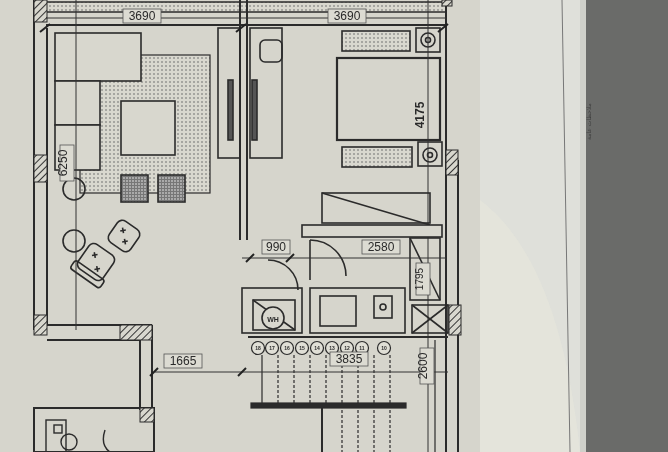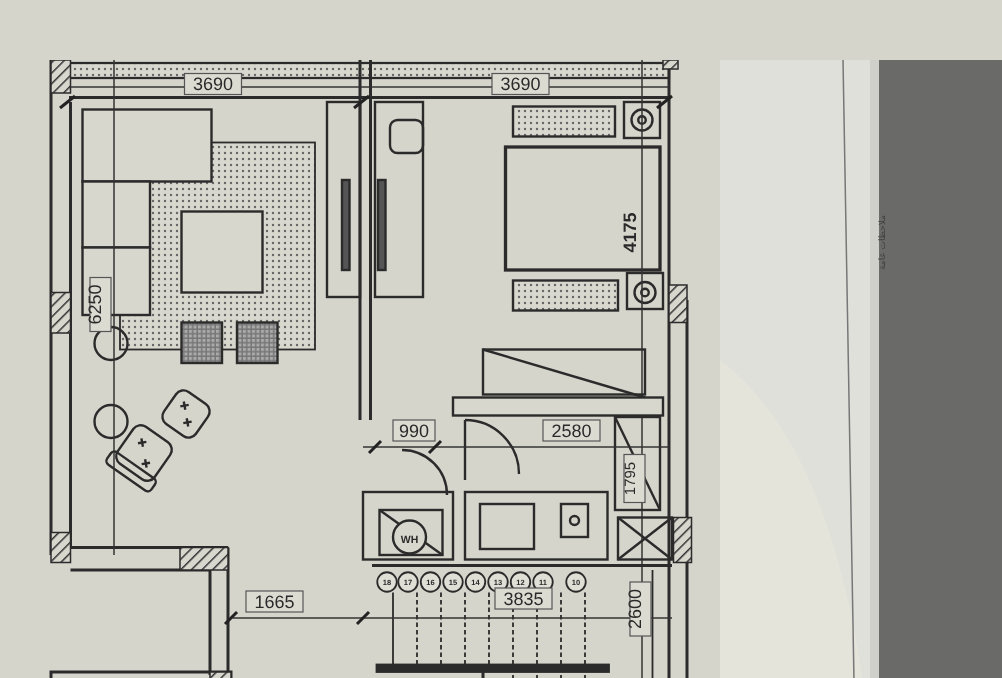--- a/index.html
+++ b/index.html
@@ -1,17 +1,17 @@
 <!DOCTYPE html>
 <html><head>
 <meta charset="utf-8">
 <style>
   html,body{margin:0;padding:0;}
   body{width:668px;height:452px;overflow:hidden;position:relative;background:#d6d5cc;font-family:"Liberation Sans",sans-serif;}
-  .sheet{position:absolute;left:0;top:0;width:668px;height:344px;margin-top:40px;}
+  .sheet{position:absolute;left:0;top:0;width:668px;height:344px;}
   svg{position:absolute;left:0;top:0;}
   .dim{font-family:"Liberation Sans",sans-serif;font-size:12px;fill:#2a2a2a;}
   .dimbox{fill:#dcdbd2;stroke:#555;stroke-width:0.8;}
   .note{position:absolute;left:585px;top:10px;width:40px;height:130px;
         writing-mode:vertical-rl;transform:rotate(180deg);
         font-size:6px;line-height:7px;color:#3a3a3a;overflow:hidden;
         font-family:"DejaVu Sans",sans-serif;opacity:.85;}
 </style>
 </head>
 <body>

